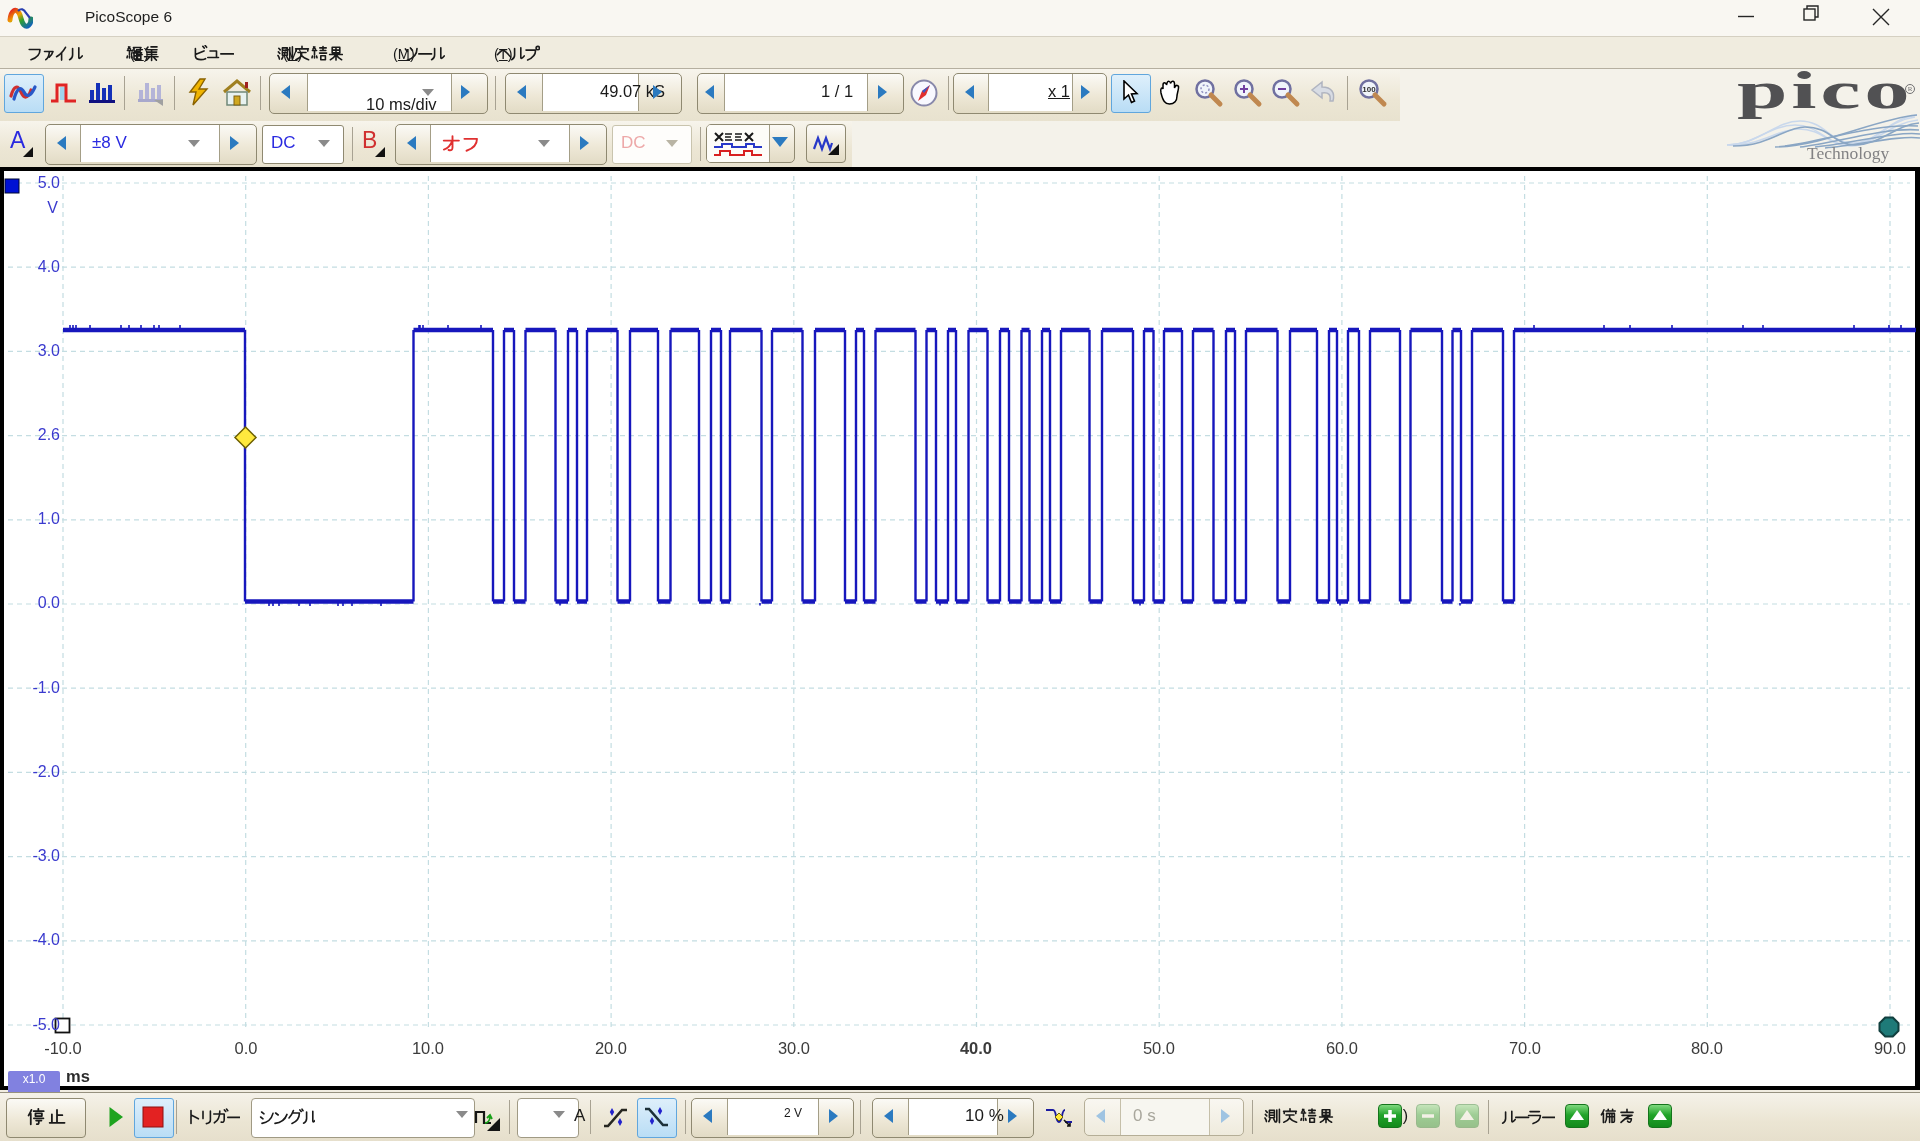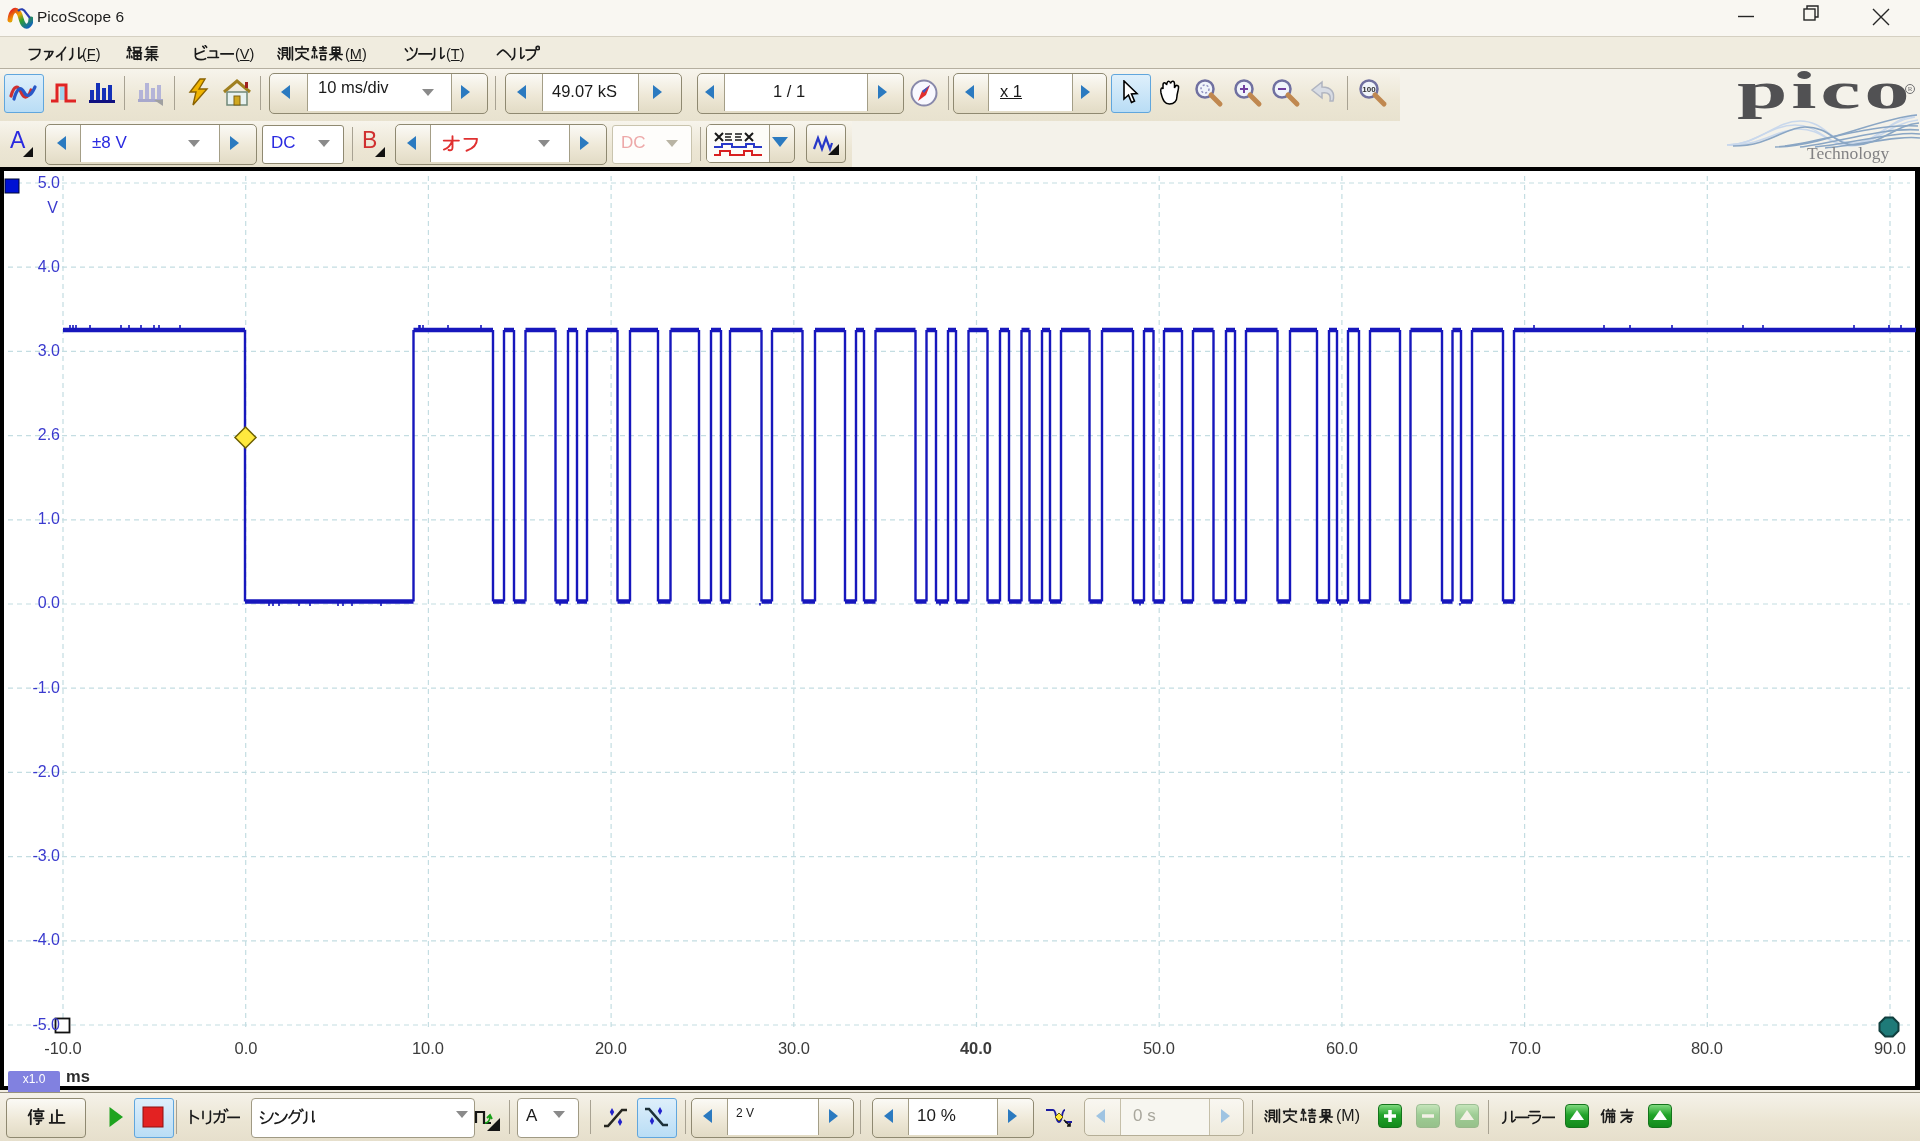--- a/index.html
+++ b/index.html
@@ -13,21 +13,21 @@
 }
 .grad{background:linear-gradient(#fcfbf8,#efe9d8 55%,#e3dcc6);}
 .btn{border:1px solid #a39d86;border-radius:4px;}
 .grp{border:1px solid #8f8971;border-radius:5px;background:linear-gradient(#fbfaf6,#eee8d7 55%,#e2dbc5);}
 .wbox{background:#fff;border:1px solid #8f8971;}
 .sep{width:1px;background:#a8a292;}
 .larr{width:0;height:0;border-style:solid;border-width:7px 9px 7px 0;border-color:transparent #2b7ac0 transparent transparent;}
 .rarr{width:0;height:0;border-style:solid;border-width:7px 0 7px 9px;border-color:transparent transparent transparent #2b7ac0;}
 .darr{width:0;height:0;border-style:solid;border-width:7px 6px 0 6px;border-color:#8a8a8a transparent transparent transparent;}
 .sel{background:linear-gradient(#deeffb,#b9ddf5);border:1px solid #60a6dd;border-radius:3px;}
-.txt{color:#1a1a1a;}
+.txt{color:#1a1a1a;margin-left:48px;}
 svg{display:block;}
 svg.jp{stroke-width:1.62px;}
 .ylab{color:#3a3ace;font-size:16px;text-align:right;width:40px;}
 .xlab{color:#3c3c3c;font-size:16.5px;text-align:center;}
 .gbtn{width:24px;height:24px;border:1px solid #15741c;border-radius:4px;background:linear-gradient(#7fd97f,#22a32a 45%,#128a1b);box-sizing:border-box;padding:0px;}
 .gbtn.dis{opacity:0.38;}
 </style></head>
 <body>
 <svg width="0" height="0" style="position:absolute">
 <defs>
@@ -219,21 +219,21 @@
   <path d="M3,14 L16,3 L29,14" fill="none" stroke="#a08020" stroke-width="3"></path>
   <path d="M6,14 H26 V27 H6 Z" fill="#e8f2f0" stroke="#708878" stroke-width="1.5"></path>
   <rect x="13" y="18" width="6" height="9" fill="#d0a820" stroke="#806010"></rect>
   <rect x="24" y="4" width="3" height="6" fill="#a02020"></rect>
  </svg>
  <div class="abs sep" style="left:260px;top:7px;height:34px;"></div>
  
  <div class="abs grp" style="left:269px;top:4px;width:217px;height:39px;"></div>
  <div class="abs" style="left:307px;top:5px;width:143px;height:37px;background:#fff;border-left:1px solid #a49e87;border-right:1px solid #a49e87;"></div>
  <div class="abs larr" style="left:281px;top:16px;"></div>
- <div class="abs txt" style="left:318px;top:9px;font-size:16.5px;">10 ms/div</div>
+ <div class="abs txt" style="left:318px;top:26px;font-size:16.5px;">10 ms/div</div>
  <div class="abs darr" style="left:422px;top:20px;"></div>
  <div class="abs rarr" style="left:461px;top:16px;"></div>
  <div class="abs sep" style="left:495px;top:7px;height:34px;"></div>
  
  <div class="abs grp" style="left:505px;top:4px;width:175px;height:39px;"></div>
  <div class="abs" style="left:542px;top:5px;width:95px;height:37px;background:#fff;border-left:1px solid #a49e87;border-right:1px solid #a49e87;"></div>
  <div class="abs larr" style="left:517px;top:16px;"></div>
  <div class="abs txt" style="left:552px;top:13px;font-size:16.5px;">49.07 kS</div>
  <div class="abs rarr" style="left:653px;top:16px;"></div>
  

